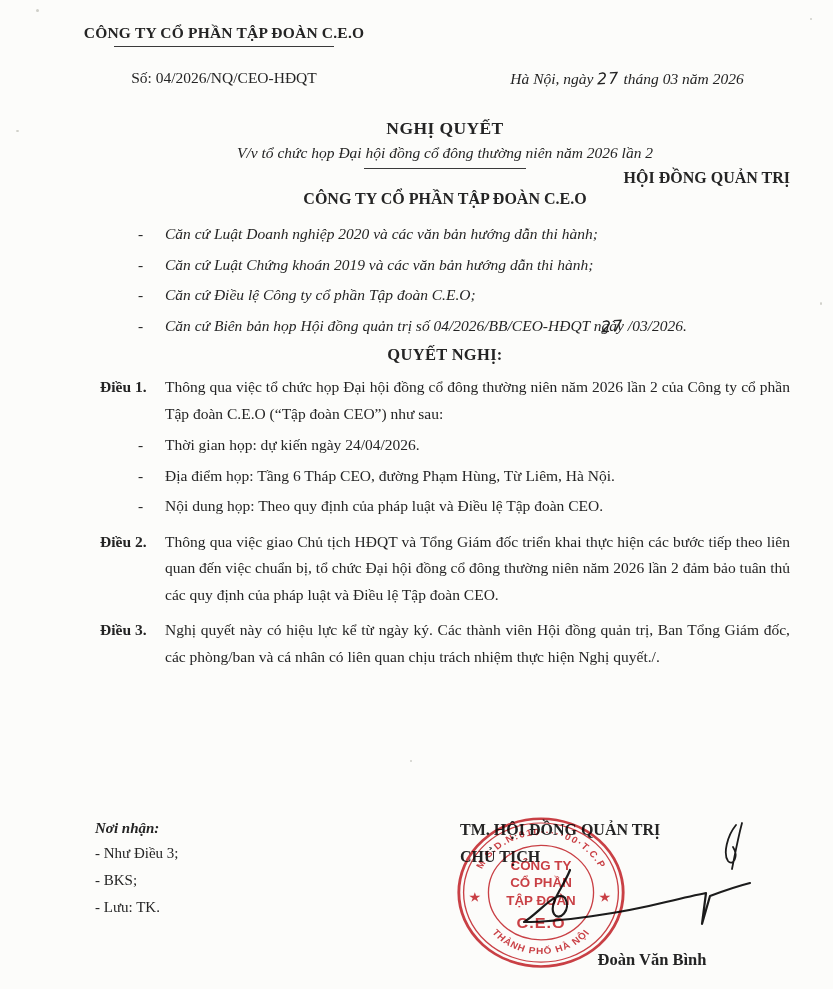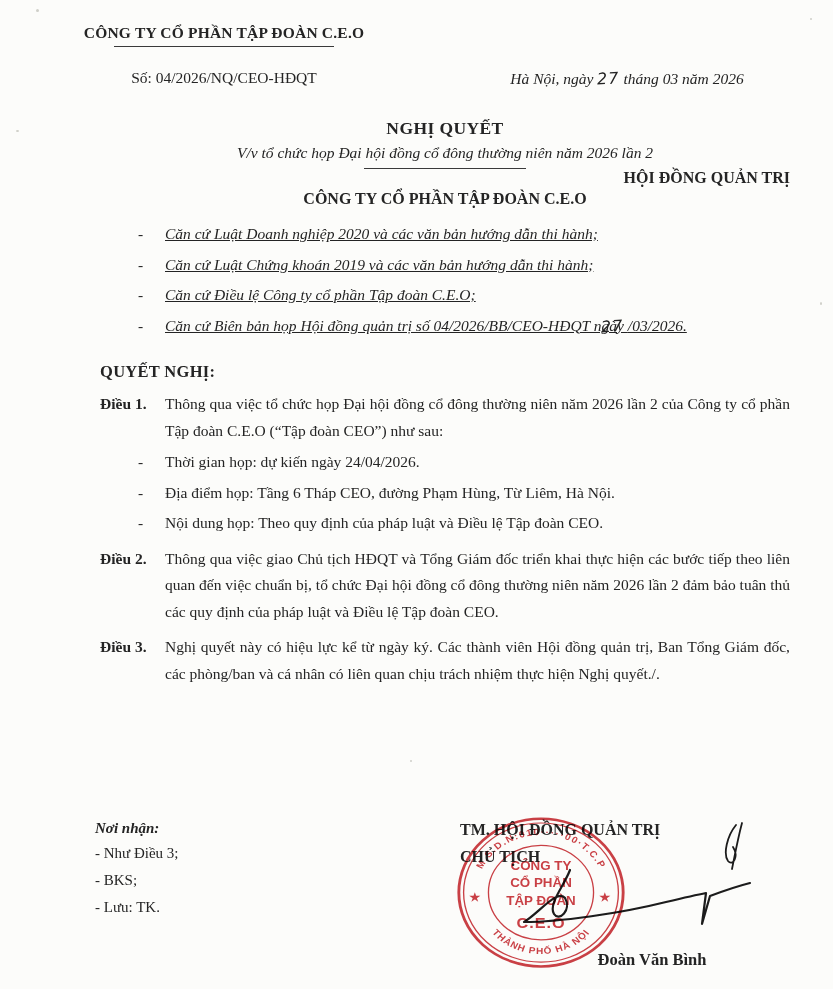--- a/index.html
+++ b/index.html
@@ -36,25 +36,25 @@
   .doc-title { text-align:center; font-weight:bold; font-size:17.5px; margin-top:30px; letter-spacing:.4px; }
   .doc-subject { text-align:center; font-style:italic; font-size:15.5px; margin-top:5px; }
   .subject-rule { width:162px; border-bottom:1.6px solid #3a3a3a; margin:6px auto 0; }
   .issuer1 { text-align:right; font-weight:bold; font-size:16px; }
   .issuer2 { text-align:center; font-weight:bold; font-size:16px; margin-top:3px; }
 
   .bases { margin-top:13px; }
   .base-item {
     font-style:italic; text-align:justify;
     padding-left:65px; text-indent:-27px;
-    line-height:25.5px; margin-bottom:5px;text-decoration:underline;
+    line-height:25.5px; margin-bottom:5px;
   }
   .dash { display:inline-block; width:27px; text-indent:0; }
 
-  .resolution-heading { text-align:left; font-weight:bold; font-size:16.5px; margin-top:24px; letter-spacing:.3px; }
+  .resolution-heading { text-align:center; font-weight:bold; font-size:16.5px; margin-top:7px; letter-spacing:.3px; }
 
   .article { padding-left:65px; text-indent:-65px; text-align:justify; line-height:26.5px; margin-top:9px; }
   .article-label { display:inline-block; width:65px; text-indent:0; font-weight:bold; }
   .article-items { margin-top:5px; }
   .article-item { padding-left:65px; text-indent:-27px; line-height:26.5px; margin-bottom:4px; }
 
   
   .recipients { position:absolute; left:95px; top:820px; font-size:15px; }
   .recipients-label { font-weight:bold; font-style:italic; margin-bottom:3px; }
   .recipient-item { line-height:27px; }

